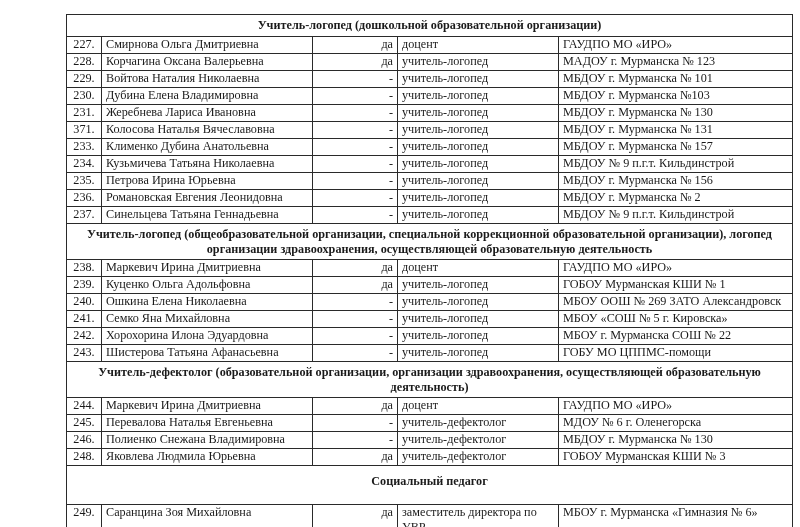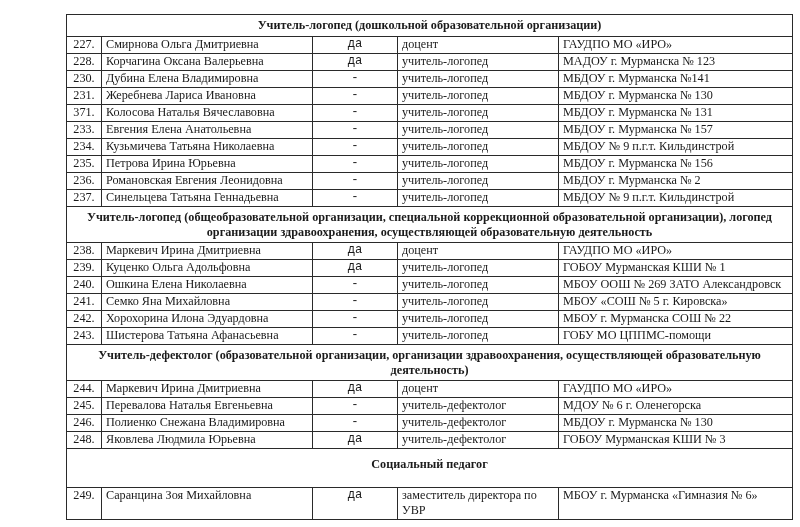--- a/index.html
+++ b/index.html
@@ -3,21 +3,21 @@
 <meta charset="utf-8">
 <style>
   html, body { margin: 0; padding: 0; background: #ffffff; }
   body { width: 800px; height: 527px; position: relative; overflow: hidden;
          font-family: "Liberation Serif", "DejaVu Serif", serif; color: #1a1a1a; }
   table.doc { position: absolute; left: 66px; top: 14px; width: 726px;
               border-collapse: collapse; table-layout: fixed; font-size: 12.2px; }
   table.doc td { border: 1px solid #2a2a2a; padding: 0 4px; height: 16px; line-height: 15px;
                  white-space: nowrap; overflow: hidden; vertical-align: top; }
   td.num { text-align: center; padding: 0 2px; }
-  td.yes { text-align: center; font-family: Liberation Mono, monospace; }
+  td.yes { text-align: right; }
   tr.section td { font-weight: bold; text-align: center; white-space: normal; height: auto; padding: 3px 6px 2px; line-height: 15px; }
   tr.section.s1 td { height: 17px; padding: 3px 6px 1px; margin-top: 24px; }
   tr.section.s4 td { height: 28px; padding-top: 8px; vertical-align: top; }
   tr.tall td { height: 31px; white-space: normal; }
   col.c1 { width: 35px; } col.c2 { width: 211px; } col.c3 { width: 85px; }
   col.c4 { width: 161px; } col.c5 { width: 234px; }
 </style>
 </head>
 <body>
 
@@ -41,43 +41,50 @@
         <td>ГАУДПО МО «ИРО»</td>
       </tr>
       <tr>
         <td class="num">228.</td>
         <td>Корчагина Оксана Валерьевна</td>
         <td class="yes">да</td>
         <td>учитель-логопед</td>
         <td>МАДОУ г. Мурманска № 123</td>
       </tr>
       <tr>
+        <td class="num">229.</td>
+        <td>Войтова Наталия Николаевна</td>
+        <td class="yes">-</td>
+        <td>учитель-логопед</td>
+        <td>МБДОУ г. Мурманска № 101</td>
+      </tr>
+      <tr>
         <td class="num">230.</td>
         <td>Дубина Елена Владимировна</td>
         <td class="yes">-</td>
         <td>учитель-логопед</td>
-        <td>МБДОУ г. Мурманска №141</td>
+        <td>МБДОУ г. Мурманска №103</td>
       </tr>
       <tr>
         <td class="num">231.</td>
         <td>Жеребнева Лариса Ивановна</td>
         <td class="yes">-</td>
         <td>учитель-логопед</td>
         <td>МБДОУ г. Мурманска № 130</td>
       </tr>
       <tr>
         <td class="num">371.</td>
         <td>Колосова Наталья Вячеславовна</td>
         <td class="yes">-</td>
         <td>учитель-логопед</td>
         <td>МБДОУ г. Мурманска № 131</td>
       </tr>
       <tr>
         <td class="num">233.</td>
-        <td>Евгения Елена Анатольевна</td>
+        <td>Клименко Дубина Анатольевна</td>
         <td class="yes">-</td>
         <td>учитель-логопед</td>
         <td>МБДОУ г. Мурманска № 157</td>
       </tr>
       <tr>
         <td class="num">234.</td>
         <td>Кузьмичева Татьяна Николаевна</td>
         <td class="yes">-</td>
         <td>учитель-логопед</td>
         <td>МБДОУ № 9 п.г.т. Кильдинстрой</td>

